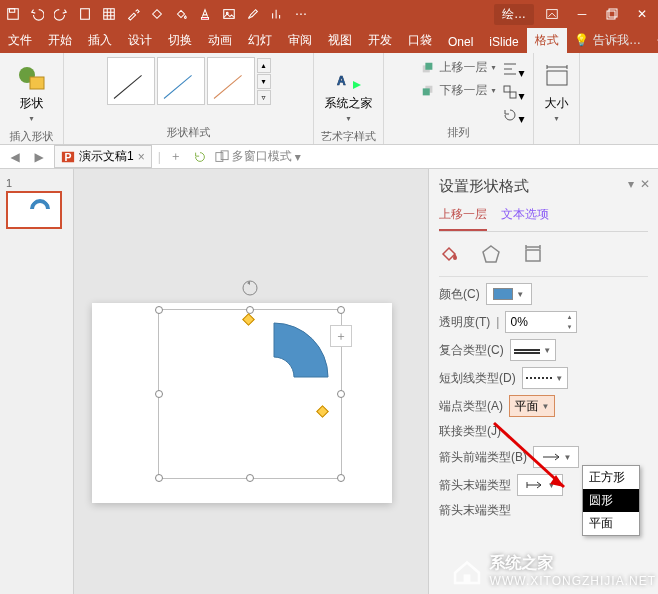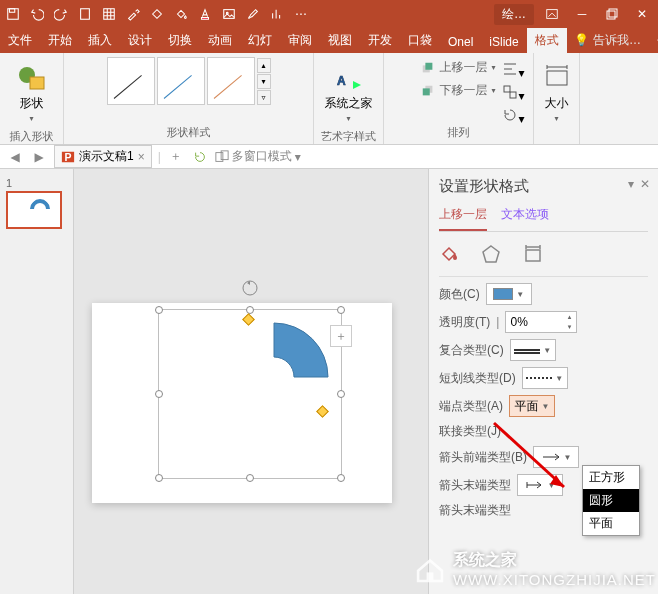--- a/index.html
+++ b/index.html
@@ -424,15 +424,15 @@
   </div>
 </div>
 
 <div class="watermark">
   <svg class="house" viewBox="0 0 40 40">
       <path d="M6 22L20 10l14 12v12H6z" fill="none" stroke="#fff" stroke-width="3"></path>
       <rect x="16" y="24" width="8" height="10" fill="#fff"></rect>
     </svg>
   <div>
     <div style="font-size:16px;font-weight:bold">系统之家</div>
-    <div style="font-size:15px;letter-spacing:1px">WWW.XITONGZHIJIA.NET</div>
+    <div style="font-size:12px;letter-spacing:1px">WWW.XITONGZHIJIA.NET</div>
   </div>
 </div>
 
 </body></html>

